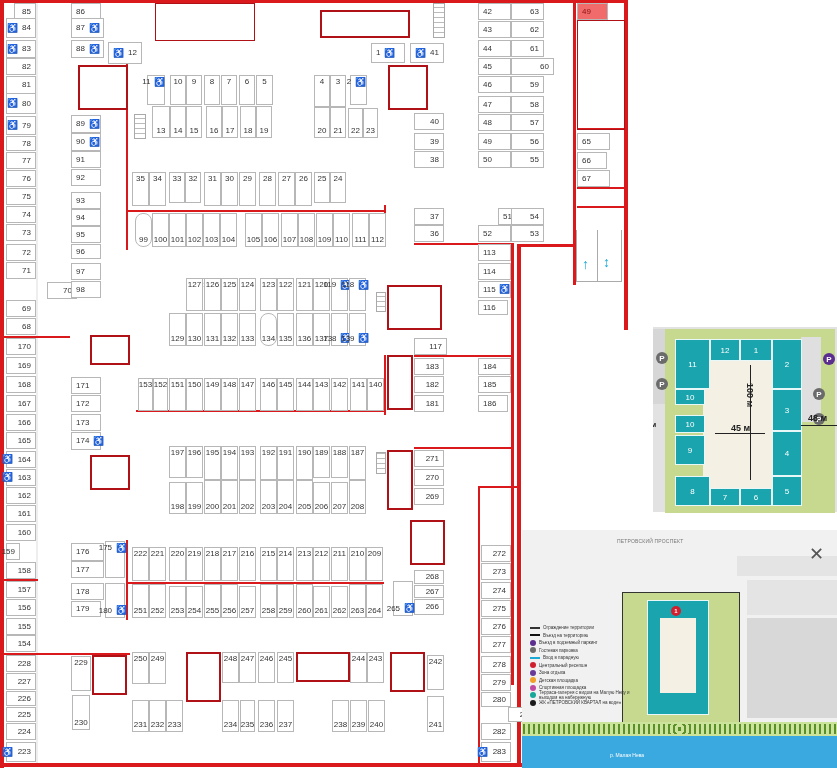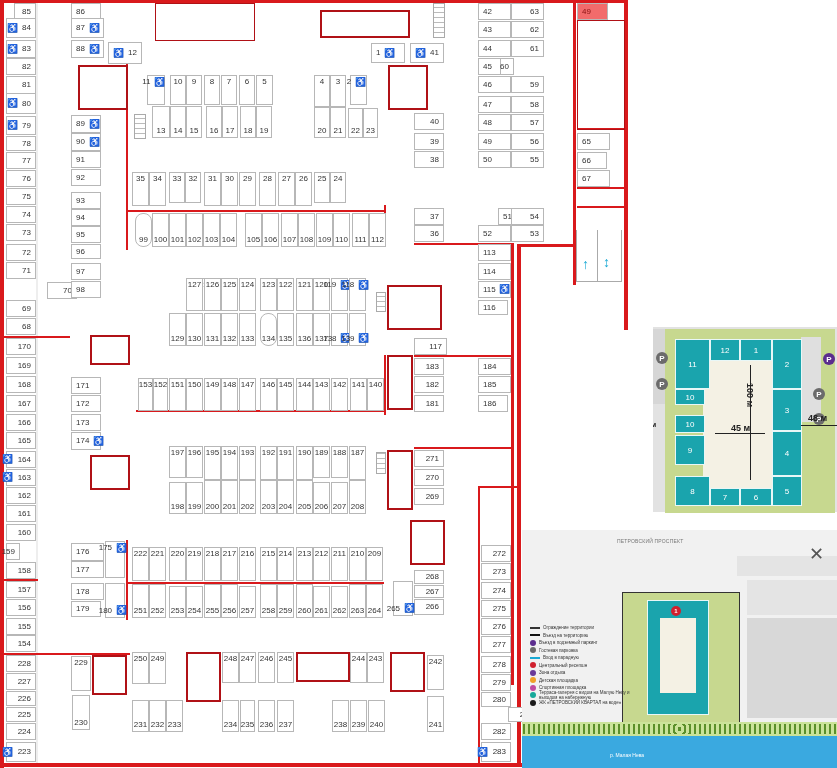--- a/index.html
+++ b/index.html
@@ -493,21 +493,21 @@
       </div>
       <div class="spot hl" style="left: 478px; top: 40px; width: 33px; height: 17px;">
         <span>44</span>
       </div>
       <div class="spot h" style="left: 511px; top: 40px; width: 33px; height: 17px;">
         <span>61</span>
       </div>
       <div class="spot hl" style="left: 478px; top: 58px; width: 33px; height: 17px;">
         <span>45</span>
       </div>
-      <div class="spot h" style="left: 500px; top: 58px; width: 14px; height: 17px;">
+      <div class="spot h" style="left: 511px; top: 58px; width: 43px; height: 17px;">
         <span>60</span>
       </div>
       <div class="spot hl" style="left: 478px; top: 76px; width: 33px; height: 17px;">
         <span>46</span>
       </div>
       <div class="spot h" style="left: 511px; top: 76px; width: 33px; height: 17px;">
         <span>59</span>
       </div>
       <div class="spot hl" style="left: 478px; top: 96px; width: 33px; height: 17px;">
         <span>47</span>

